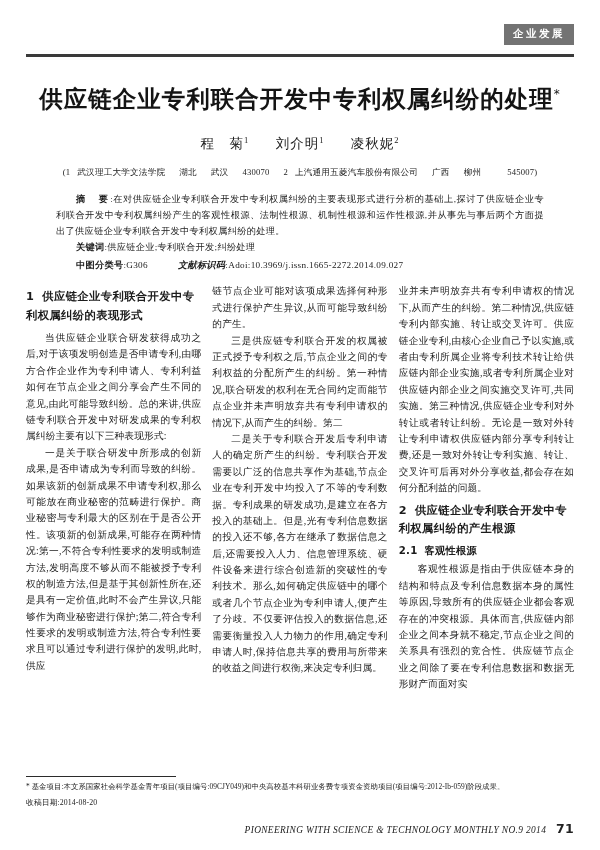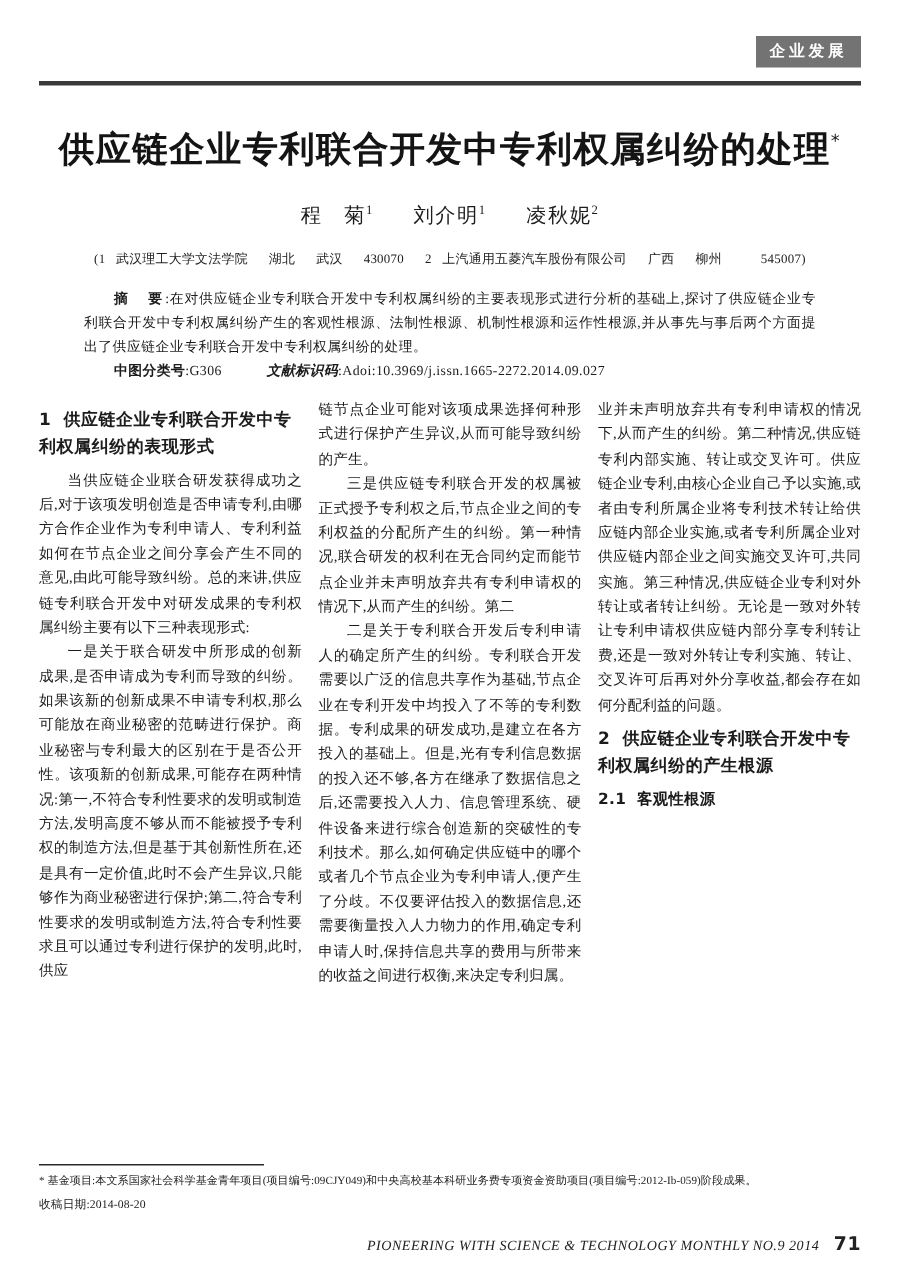--- a/index.html
+++ b/index.html
@@ -169,20 +169,23 @@
 
   <div class="affil">
     <span>(1</span><span class="gap-s"></span><span>武汉理工大学文法学院</span><span class="gap"></span><span>湖北</span><span class="gap"></span><span>武汉</span><span class="gap"></span><span>430070</span><span class="gap"></span><span>2</span><span class="gap-s"></span><span>上汽通用五菱汽车股份有限公司</span><span class="gap"></span><span>广西</span><span class="gap"></span><span>柳州</span><span class="gap-l"></span><span>545007)</span>
   </div>
 
   <div class="abs-wrap">
     <div class="abs-line abs-first">
       <b>摘　要</b><span>:</span><span>在对供应链企业专利联合开发中专利权属纠纷的主要表现形式进行分析的基础上,探讨了供应链企业专利联合开发中专利权属纠纷产生的客观性根源、法制性根源、机制性根源和运作性根源,并从事先与事后两个方面提出了供应链企业专利联合开发中专利权属纠纷的处理。</span>
     </div>
     <div class="meta-line">
+      <b>关键词</b><span>:</span><span>供应链企业;专利联合开发;纠纷处理</span>
+    </div>
+    <div class="meta-line">
       <b>中图分类号</b><span>:G306</span><b class="m2">文献标识码</b><span>:A</span><span class="m3">doi</span><span>:10.3969/j.issn.1665-2272.2014.09.027</span>
     </div>
   </div>
 
   <div class="cols">
 
     <div class="col">
       <h2 class="sec">
         <span class="num">1</span><span>供应链企业专利联合开发中专利权属纠纷的表现形式</span>
       </h2>
@@ -197,20 +200,21 @@
     </div>
 
     <div class="col">
       <p>业并未声明放弃共有专利申请权的情况下,从而产生的纠纷。第二种情况,供应链专利内部实施、转让或交叉许可。供应链企业专利,由核心企业自己予以实施,或者由专利所属企业将专利技术转让给供应链内部企业实施,或者专利所属企业对供应链内部企业之间实施交叉许可,共同实施。第三种情况,供应链企业专利对外转让或者转让纠纷。无论是一致对外转让专利申请权供应链内部分享专利转让费,还是一致对外转让专利实施、转让、交叉许可后再对外分享收益,都会存在如何分配利益的问题。</p>
       <h2 class="sec">
         <span class="num">2</span><span>供应链企业专利联合开发中专利权属纠纷的产生根源</span>
       </h2>
       <h3 class="subsec">
         <span class="num">2.1</span><span>客观性根源</span>
       </h3>
+      <p class="ind">客观性根源是指由于供应链本身的结构和特点及专利信息数据本身的属性等原因,导致所有的供应链企业都会客观存在的冲突根源。具体而言,供应链内部企业之间本身就不稳定,节点企业之间的关系具有强烈的竞合性。供应链节点企业之间除了要在专利信息数据和数据无形财产而面对实</p>
     </div>
   </div>
 
   <div class="footnote-zone">
     <div class="fn-rule"></div>
     <div class="fn-text">* 基金项目:本文系国家社会科学基金青年项目(项目编号:09CJY049)和中央高校基本科研业务费专项资金资助项目(项目编号:2012-Ib-059)阶段成果。</div>
     <div class="fn-date">
       <span>收稿日期</span><span>:2014-08-20</span>
     </div>
   </div>

